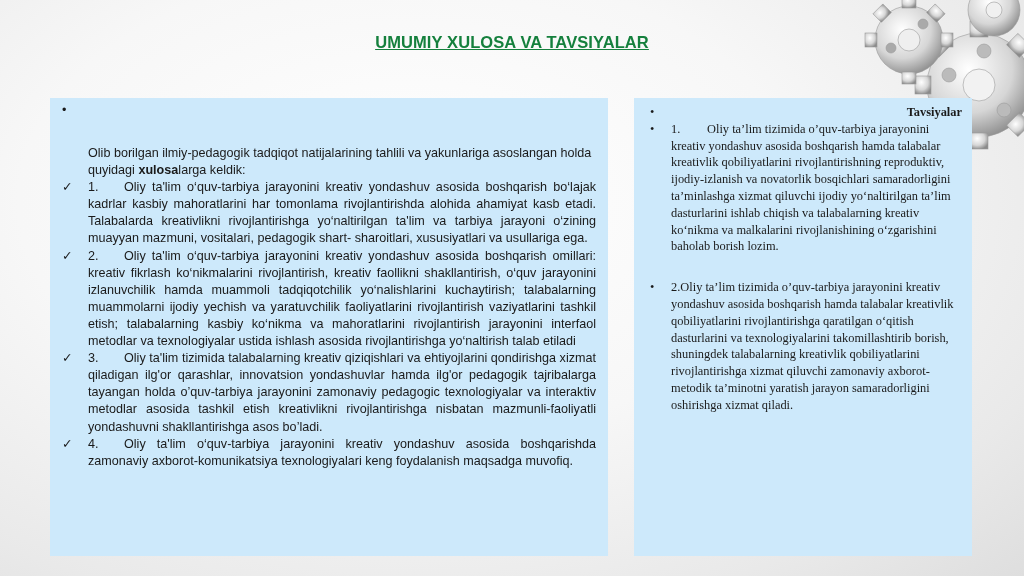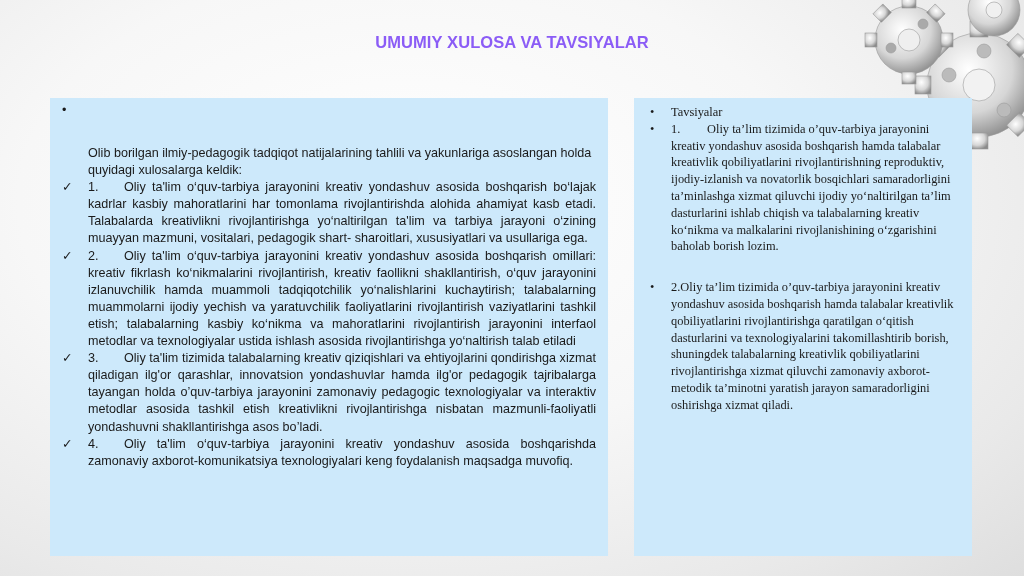--- a/index.html
+++ b/index.html
@@ -5,36 +5,36 @@
   html, body { margin: 0; padding: 0; }
   body {
     width: 1024px; height: 576px; overflow: hidden; position: relative;
     background: radial-gradient(ellipse at 40% 35%, #ffffff 0%, #f7f7f7 45%, #e9e9e9 80%, #dedede 100%);
     font-family: "Liberation Sans", sans-serif;
   }
   .gears { position: absolute; right: 0; top: 0; width: 210px; height: 200px; }
   .title {
     position: absolute; left: 0; right: 0; top: 33px; text-align: center;
     font-family: "Liberation Sans", sans-serif; font-weight: bold;
-    font-size: 16.5px; color: #8b5cf6; letter-spacing: 0.1px;
+    font-size: 16.5px; color: #15803d; letter-spacing: 0.1px; text-decoration: underline;
   }
   .panel { position: absolute; background: #cde9fb; box-sizing: border-box; }
   .panel-left { left: 50px; top: 98px; width: 558px; height: 458px; padding: 4px 12px 0 10px; }
   .panel-right { left: 634px; top: 98px; width: 338px; height: 458px; padding: 6px 10px 0 10px; }
   .item { display: flex; align-items: flex-start; }
   .left-item { font-size: 12.6px; line-height: 17.1px; color: #1a1a1a; }
   .left-item .mark { width: 26px; flex: 0 0 26px; text-align: left; padding-left: 2px; }
   .left-item .txt { flex: 1; text-align: justify; }
   .left-item.intro .txt { text-align: left; margin-top: 43px; }
   .num { display: inline-block; width: 36px; }
   .right-item { font-family: "Liberation Serif", serif; font-size: 12.4px; line-height: 16.8px; color: #1a1a1a; }
   .right-item .mark { width: 27px; flex: 0 0 27px; padding-left: 6px; box-sizing: border-box; }
   .right-item .txt { flex: 1; }
   .gap { height: 24px; }
-  b { font-weight: normal; }
+  b { font-weight: bold; text-align: right; }
 </style>
 </head>
 <body>
 
 <svg class="gears" viewBox="0 0 210 200">
   <defs>
     <radialGradient id="g1" cx="40%" cy="35%" r="70%">
       <stop offset="0%" stop-color="#ffffff"></stop>
       <stop offset="60%" stop-color="#d6d6d6"></stop>
       <stop offset="100%" stop-color="#8a8a8a"></stop>

